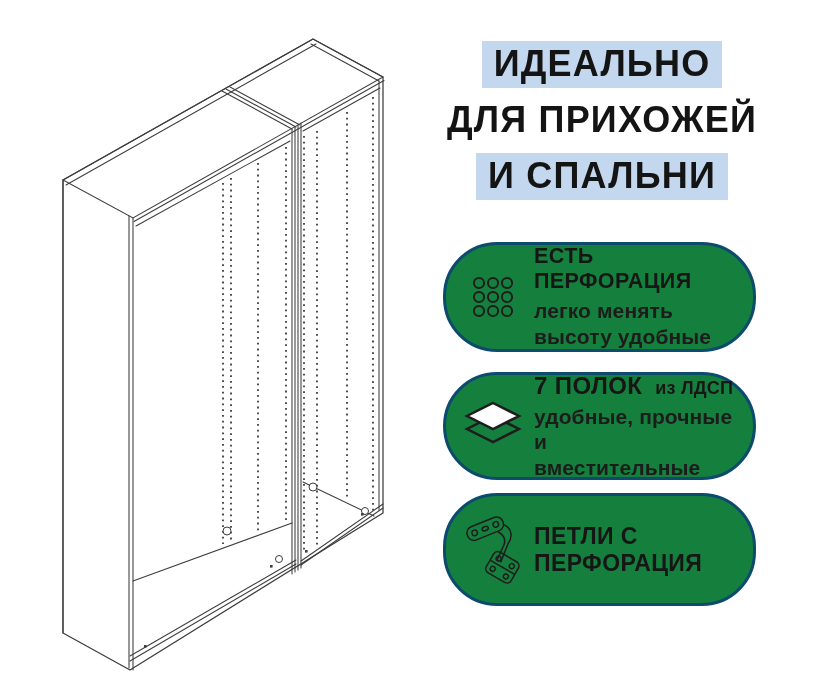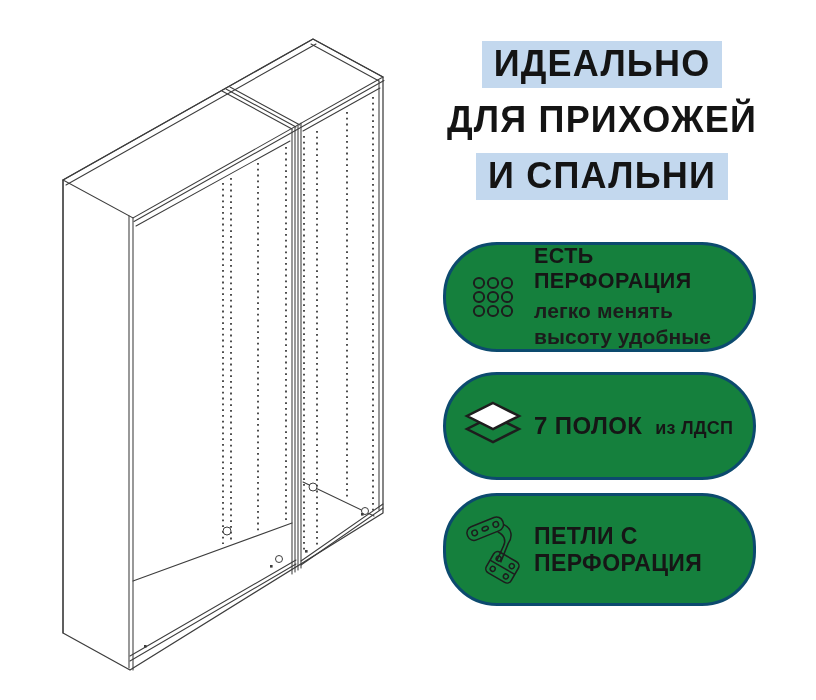--- a/index.html
+++ b/index.html
@@ -138,20 +138,24 @@
         <g class="icon-stroke" stroke-width="2.5" stroke-linejoin="miter">
           <path d="M29,15 L55,28 L29,41 L3,28 Z" fill="none"></path>
           <path d="M29,2 L55,15 L29,28 L3,15 Z" fill="#ffffff"></path>
         </g>
       </svg>
     </div>
     <div class="badge-body">
       <div class="badge-title">
         <span>7 ПОЛОК</span><span class="t-suffix">из ЛДСП</span>
       </div>
+      <div class="badge-sub">
+        <span class="s-line">удобные, прочные и</span>
+        <span class="s-line">вместительные</span>
+      </div>
     </div>
   </div>
 
   <div class="badge badge-3">
     <div class="badge-icon">
       <svg width="58" height="76" viewBox="0 0 60 80">
         <g class="icon-stroke" stroke-width="1.6">
           <g transform="rotate(-22 22 18)">
             <rect x="2" y="10" width="40" height="15" rx="7"></rect>
             <circle cx="10" cy="17.5" r="2.9"></circle>

